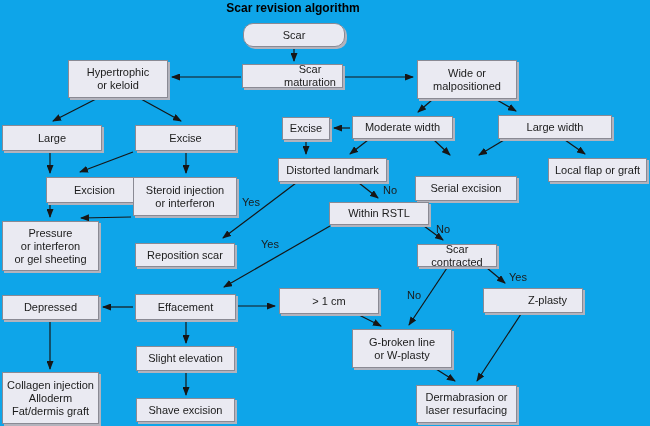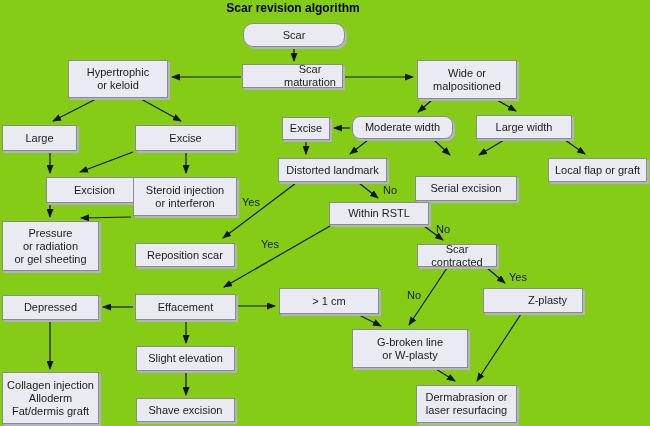--- a/index.html
+++ b/index.html
@@ -1,19 +1,19 @@
 <!DOCTYPE html>
 <html><head>
 <meta charset="utf-8">
 <style>
   html,body{margin:0;padding:0;background:#fff;}
   #stage{
     position:relative;
     width:650px;height:426px;
-    background:#84cc16;
+    background:#0ea5e9;
     font-family:"Liberation Sans", sans-serif;
     overflow:hidden;
     text-decoration:underline;
   }
   .diagram-title{
     position:absolute;
     left:193px;top:1px;width:200px;
     text-align:center;
     font-size:12px;font-weight:bold;
     color:#000;
@@ -90,42 +90,42 @@
       <line x1="186" y1="372" x2="186" y2="395" marker-end="url(#ah)"></line>
       <line x1="50" y1="321" x2="50" y2="369" marker-end="url(#ah)"></line>
     </svg>
   <div id="nodes-layer">
       <div class="node" style="left: 243px; top: 23px; width: 102px; height: 24px; border-radius: 10px;">Scar</div>
       <div class="node" style="left: 242px; top: 64px; width: 101px; height: 24px; padding-left: 37px;">Scar maturation</div>
       <div class="node" style="left: 68px; top: 60px; width: 100px; height: 38px;">Hypertrophic
 or keloid</div>
       <div class="node" style="left: 417px; top: 60px; width: 100px; height: 39px;">Wide or
 malpositioned</div>
-      <div class="node" style="left: 2px; top: 125px; width: 75px; height: 26px;">Large</div>
+      <div class="node" style="left: 2px; top: 125px; width: 100px; height: 26px;">Large</div>
       <div class="node" style="left: 135px; top: 125px; width: 101px; height: 26px;">Excise</div>
       <div class="node" style="left: 282px; top: 117px; width: 48px; height: 23px;">Excise</div>
-      <div class="node" style="left: 352px; top: 116px; width: 101px; height: 23px; border-radius: 8px;">Moderate width</div>
-      <div class="node" style="left: 476px; top: 115px; width: 96px; height: 24px;">Large width</div>
+      <div class="node" style="left: 352px; top: 116px; width: 101px; height: 23px;">Moderate width</div>
+      <div class="node" style="left: 498px; top: 115px; width: 114px; height: 24px;">Large width</div>
       <div class="node" style="left: 2px; top: 177px; width: 97px; height: 26px; margin-left: 44px;">Excision</div>
       <div class="node" style="left: 133px; top: 177px; width: 104px; height: 39px;">Steroid injection
 or interferon</div>
       <div class="node" style="left: 278px; top: 158px; width: 109px; height: 24px;">Distorted landmark</div>
       <div class="node" style="left: 415px; top: 159px; width: 102px; height: 25px; margin-top: 17px;">Serial excision</div>
       <div class="node" style="left: 548px; top: 158px; width: 99px; height: 24px;">Local flap or graft</div>
       <div class="node" style="left: 2px; top: 221px; width: 97px; height: 50px;">Pressure
-or radiation
+or interferon
 or gel sheeting</div>
       <div class="node" style="left: 329px; top: 202px; width: 100px; height: 23px;">Within RSTL</div>
       <div class="node" style="left: 135px; top: 243px; width: 100px; height: 24px;">Reposition scar</div>
       <div class="node" style="left: 417px; top: 244px; width: 80px; height: 23px;">Scar contracted</div>
       <div class="node" style="left: 279px; top: 288px; width: 100px; height: 26px;">&gt; 1 cm</div>
       <div class="node" style="left: 483px; top: 288px; width: 100px; height: 25px; padding-left: 31px;">Z-plasty</div>
       <div class="node" style="left: 2px; top: 295px; width: 97px; height: 25px;">Depressed</div>
       <div class="node" style="left: 135px; top: 294px; width: 101px; height: 26px;">Effacement</div>
-      <div class="node" style="left: 352px; top: 329px; width: 116px; height: 39px;">G-broken line
+      <div class="node" style="left: 352px; top: 329px; width: 100px; height: 39px;">G-broken line
 or W-plasty</div>
       <div class="node" style="left: 136px; top: 346px; width: 99px; height: 25px;">Slight elevation</div>
       <div class="node" style="left: 2px; top: 372px; width: 97px; height: 52px;">Collagen injection
 Alloderm
 Fat/dermis graft</div>
       <div class="node" style="left: 136px; top: 398px; width: 99px; height: 24px;">Shave excision</div>
       <div class="node" style="left: 416px; top: 385px; width: 101px; height: 38px;">Dermabrasion or
 laser resurfacing</div>
     </div>
   <div id="labels-layer">

